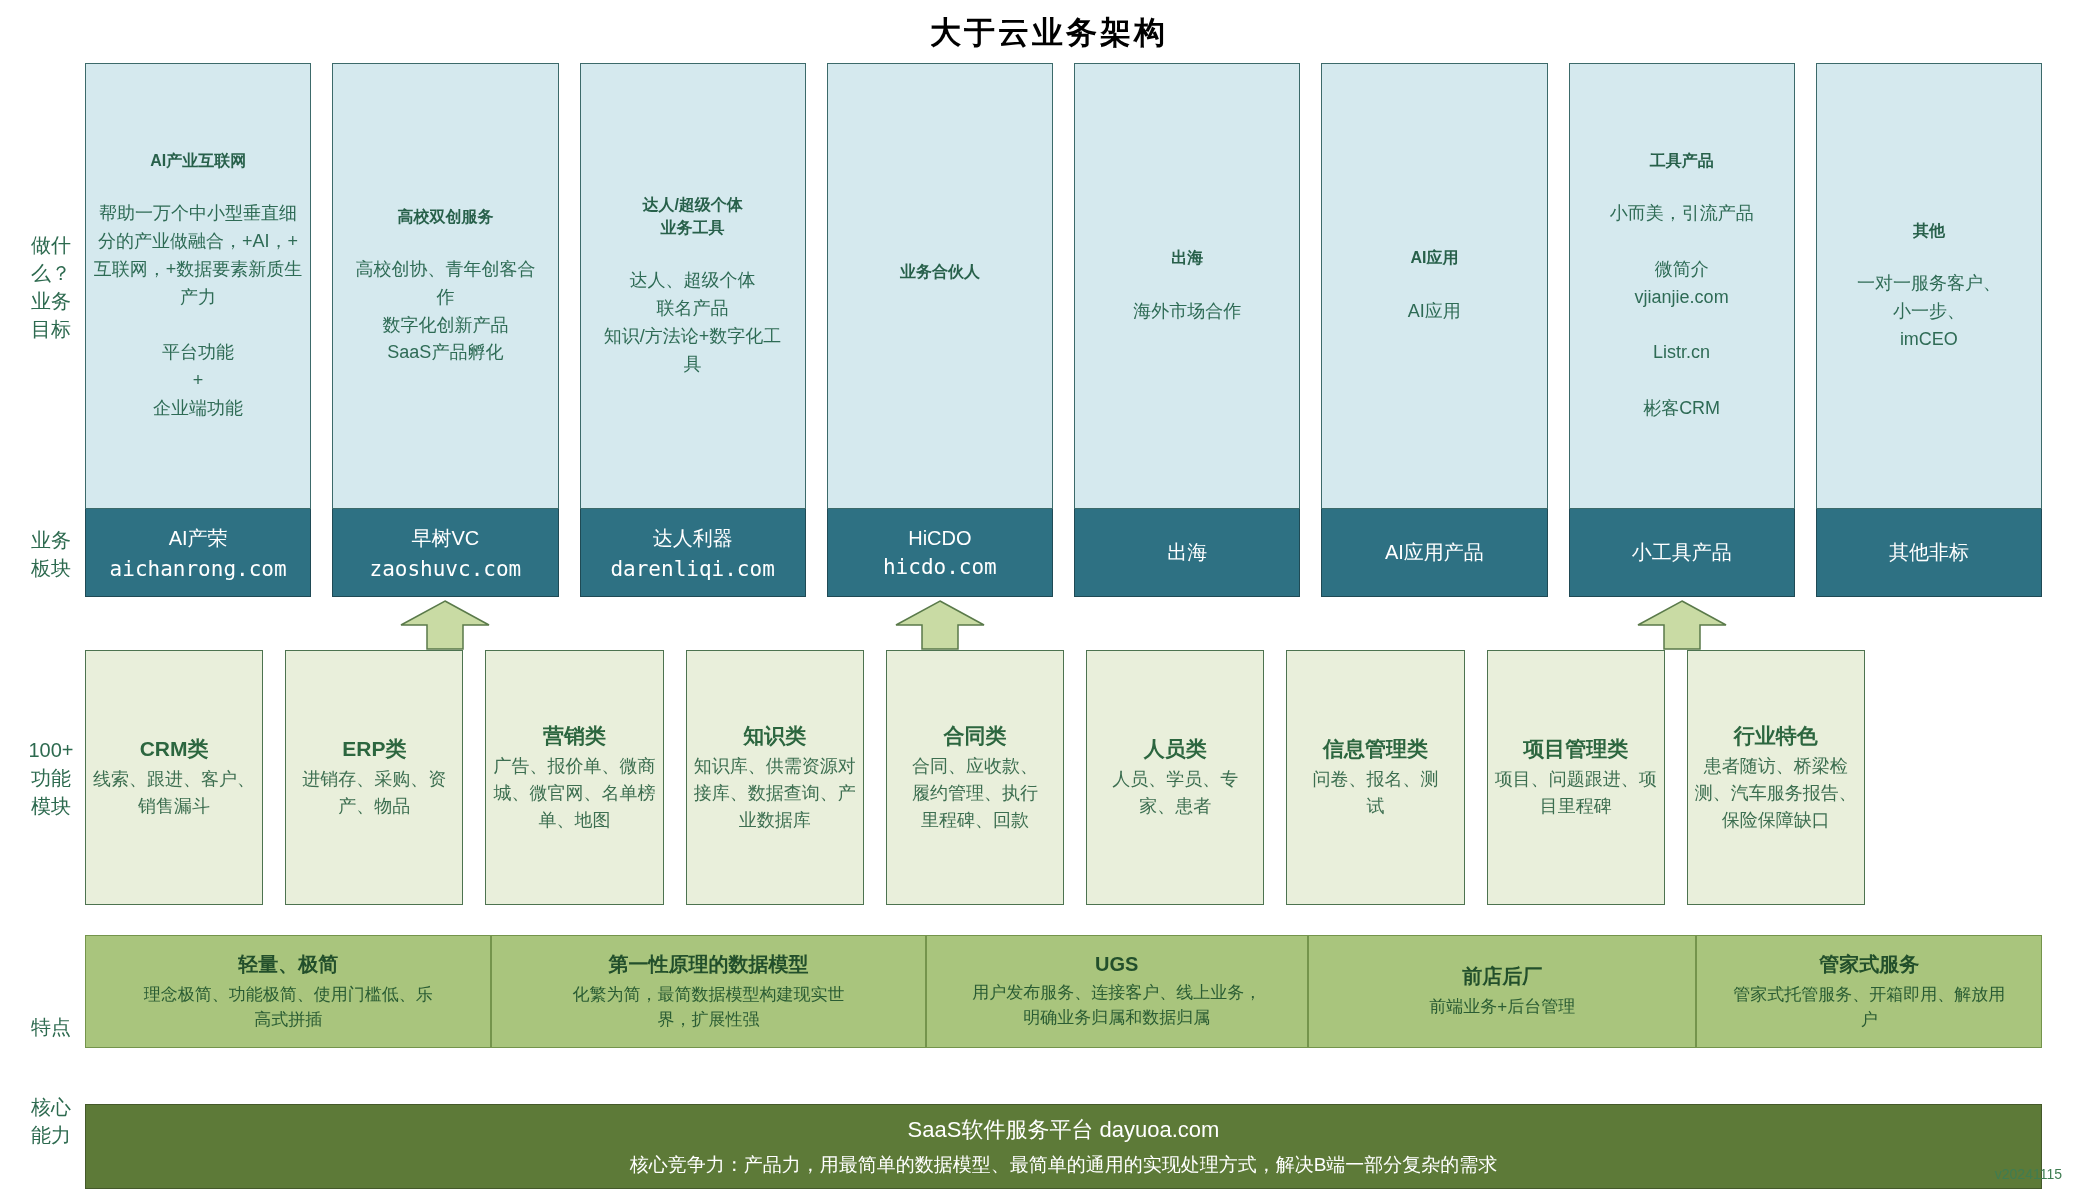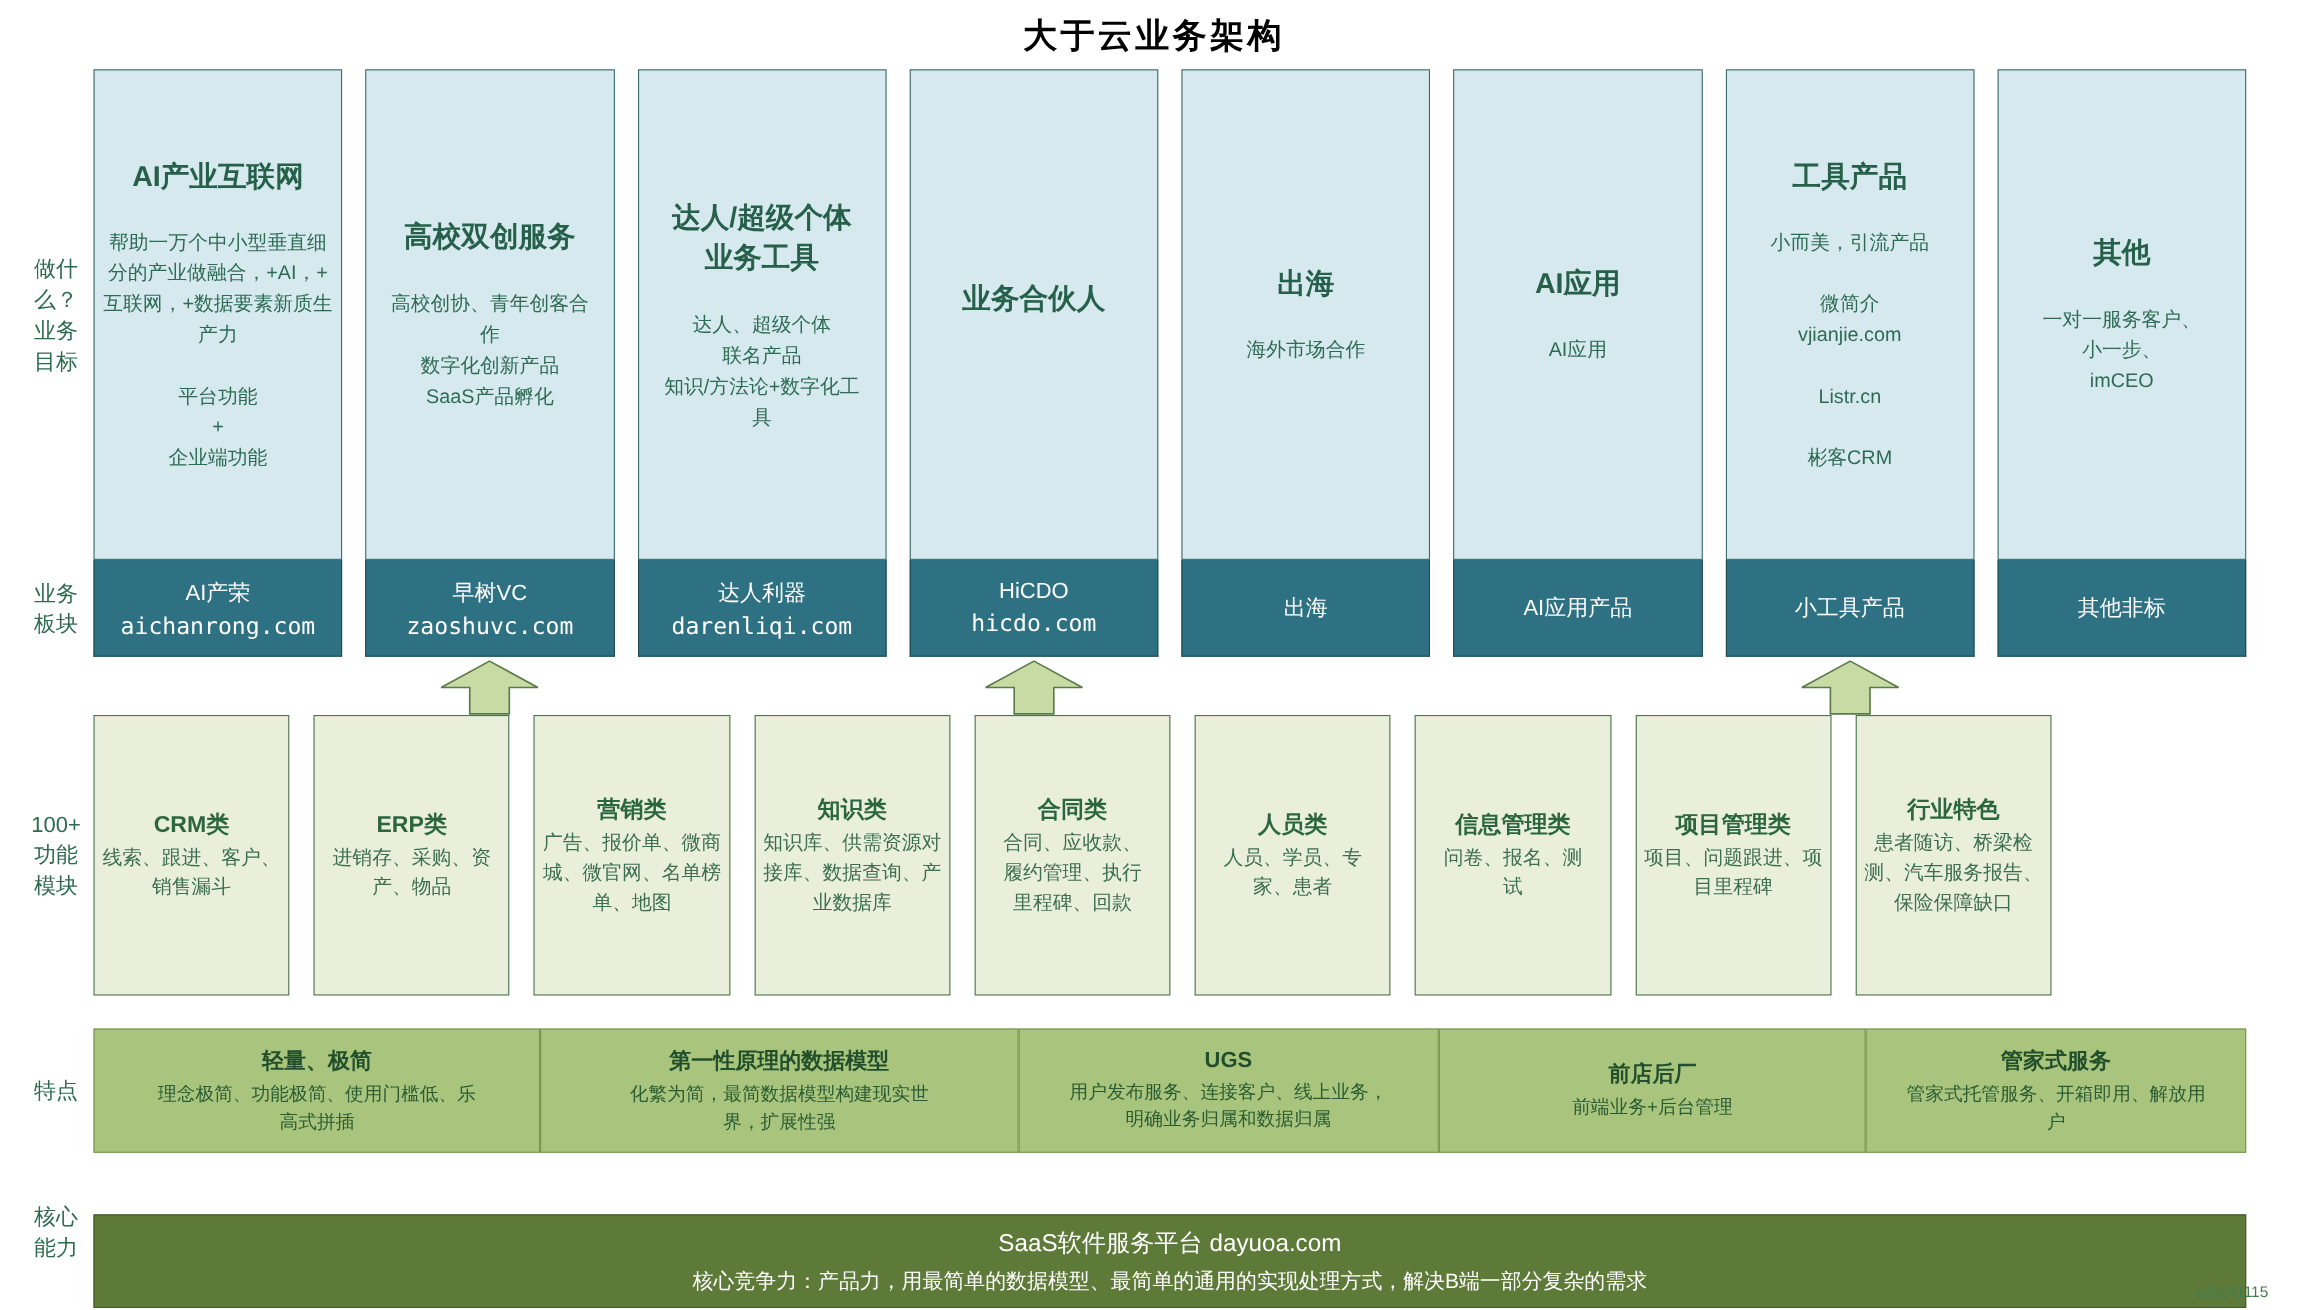--- a/index.html
+++ b/index.html
@@ -20,35 +20,35 @@
   
   .gutter{
     position:absolute;left:16px;width:70px;
     display:flex;align-items:center;justify-content:center;
     text-align:center;color:#2d6a4f;font-size:20px;line-height:1.4;
     white-space:pre-line;
   }
   .g1{top:63px;height:447px;}
   .g2{top:510px;height:87px;}
   .g3{top:650px;height:255px;}
-  .g4{top:935px;height:113px;}
+  .g4{top:970px;height:113px;}
   .g5{top:1078px;height:85px;}
   
   .pillars{
     position:absolute;left:85px;top:63px;width:1957px;height:534px;
     display:flex;gap:21px;
   }
   .pillar{flex:1;display:flex;flex-direction:column;min-width:0;}
   .blue{
     flex:1;background:#d5e9ee;border:1px solid #3c6a6a;
     display:flex;flex-direction:column;justify-content:center;align-items:center;
     text-align:center;padding:10px 6px;color:#2e6b55;
   }
   .p-header{
-    font-size:26px;font-weight:bold;color:#27604a;line-height:1.45;
+    font-size:16px;font-weight:bold;color:#27604a;line-height:1.45;
     margin-bottom:28px;white-space:pre-line;
   }
   .p-body{font-size:18px;line-height:1.55;white-space:pre-line;}
   .band{
     height:87px;background:#2e7183;border:1px solid #1f4a55;border-top:none;
     color:#ffffff;display:flex;flex-direction:column;justify-content:center;
     align-items:center;gap:5px;text-align:center;
   }
   .band-name{font-size:20px;}
   .band-domain{font-family:"DejaVu Sans Mono",monospace;font-size:21px;}

